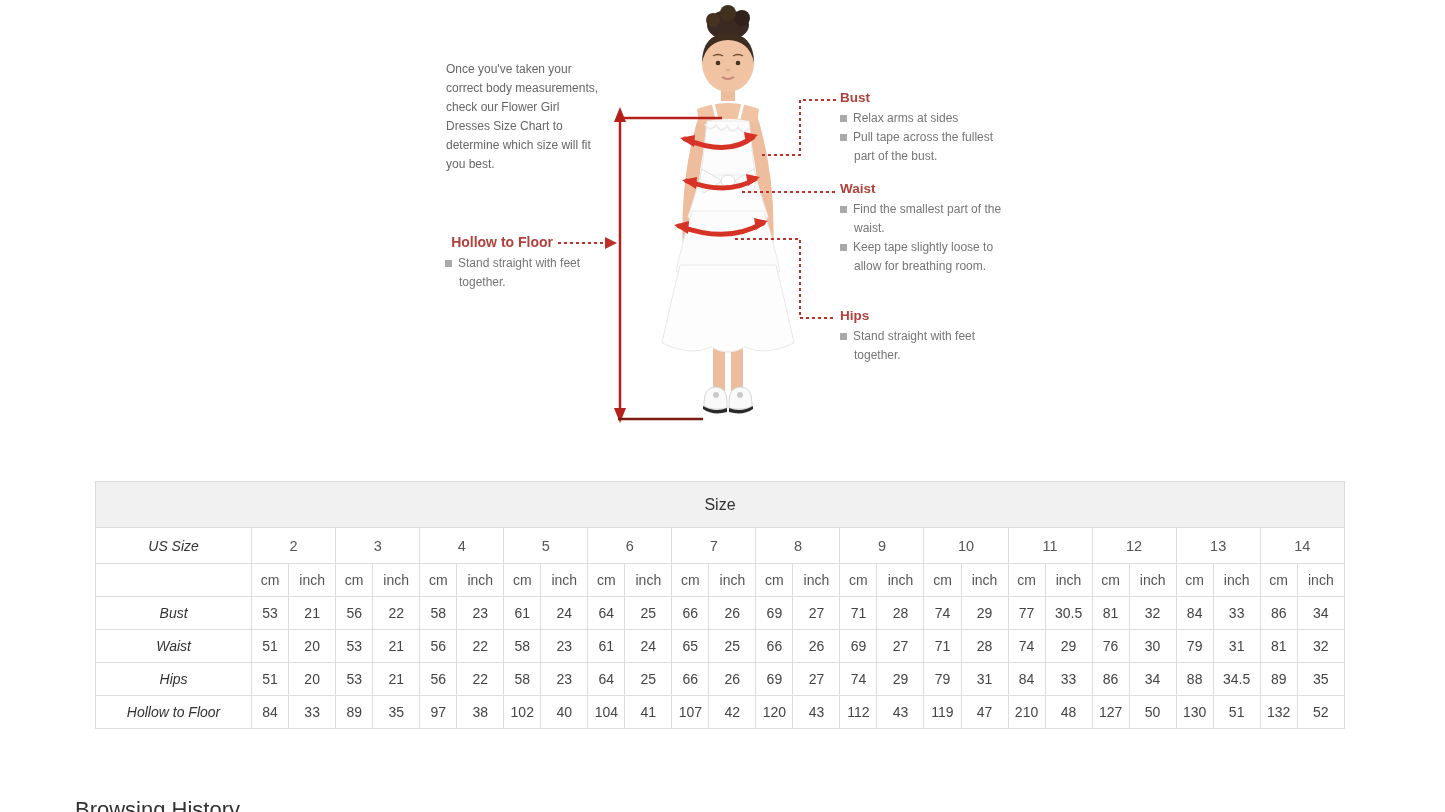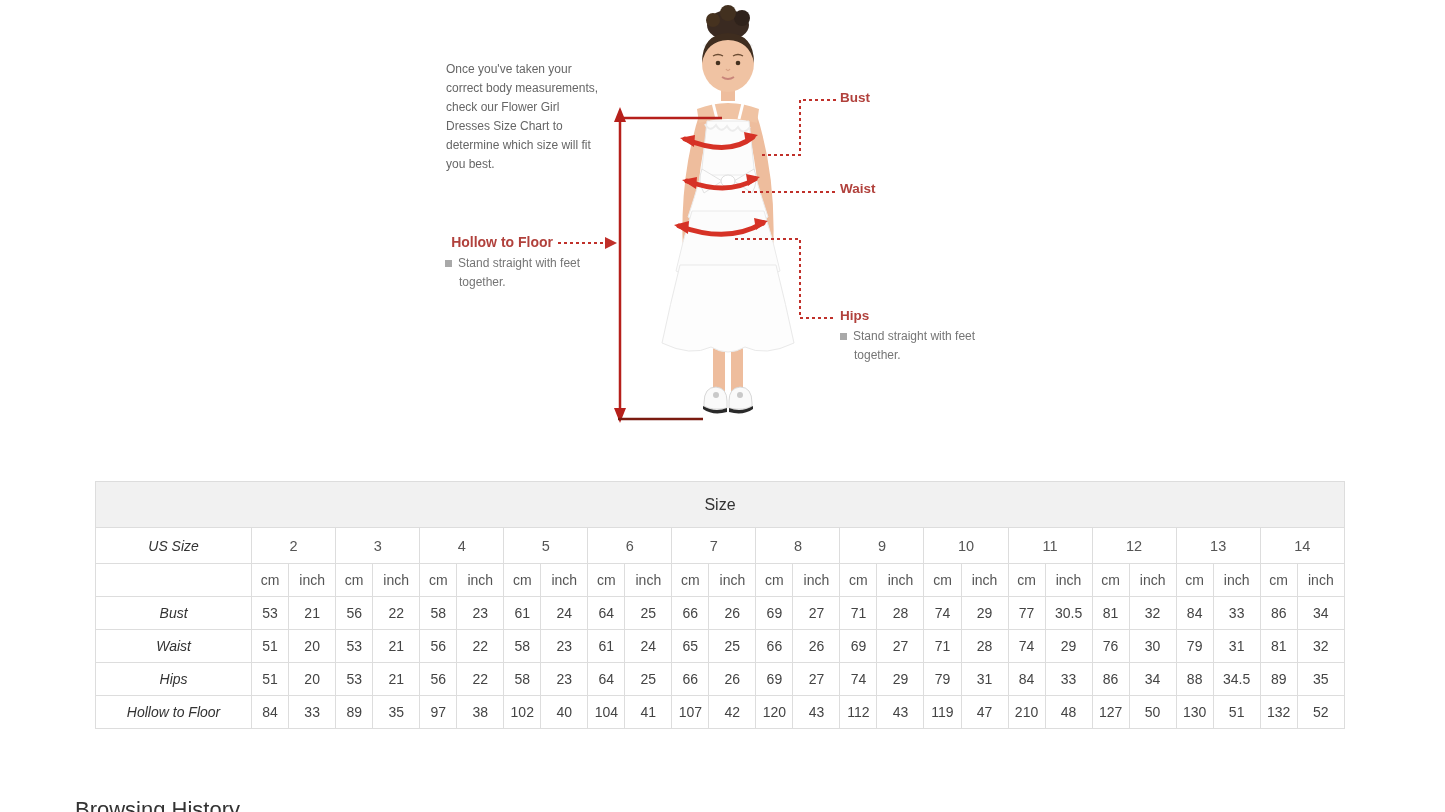--- a/index.html
+++ b/index.html
@@ -140,24 +140,32 @@
       <polyline points="295,239 360,239 360,318 396,318" fill="none" stroke="#c0302a" stroke-width="2" stroke-dasharray="3,3"></polyline>
     </svg>
 
     <div class="hollow-title red-title">Hollow to Floor</div>
     <ul class="bullets hollow-bullets">
         <li>Stand straight with feet together.</li>
       </ul>
 
     <div class="side-block bust-block">
       <div class="side-title red-title">Bust</div>
+      <ul class="bullets">
+          <li>Relax arms at sides</li>
+          <li>Pull tape across the fullest part of the bust.</li>
+        </ul>
     </div>
 
     <div class="side-block waist-block">
       <div class="side-title red-title">Waist</div>
+      <ul class="bullets">
+          <li>Find the smallest part of the waist.</li>
+          <li>Keep tape slightly loose to allow for breathing room.</li>
+        </ul>
     </div>
 
     <div class="side-block hips-block">
       <div class="side-title red-title">Hips</div>
       <ul class="bullets">
           <li>Stand straight with feet together.</li>
         </ul>
     </div>
 
   </section>

